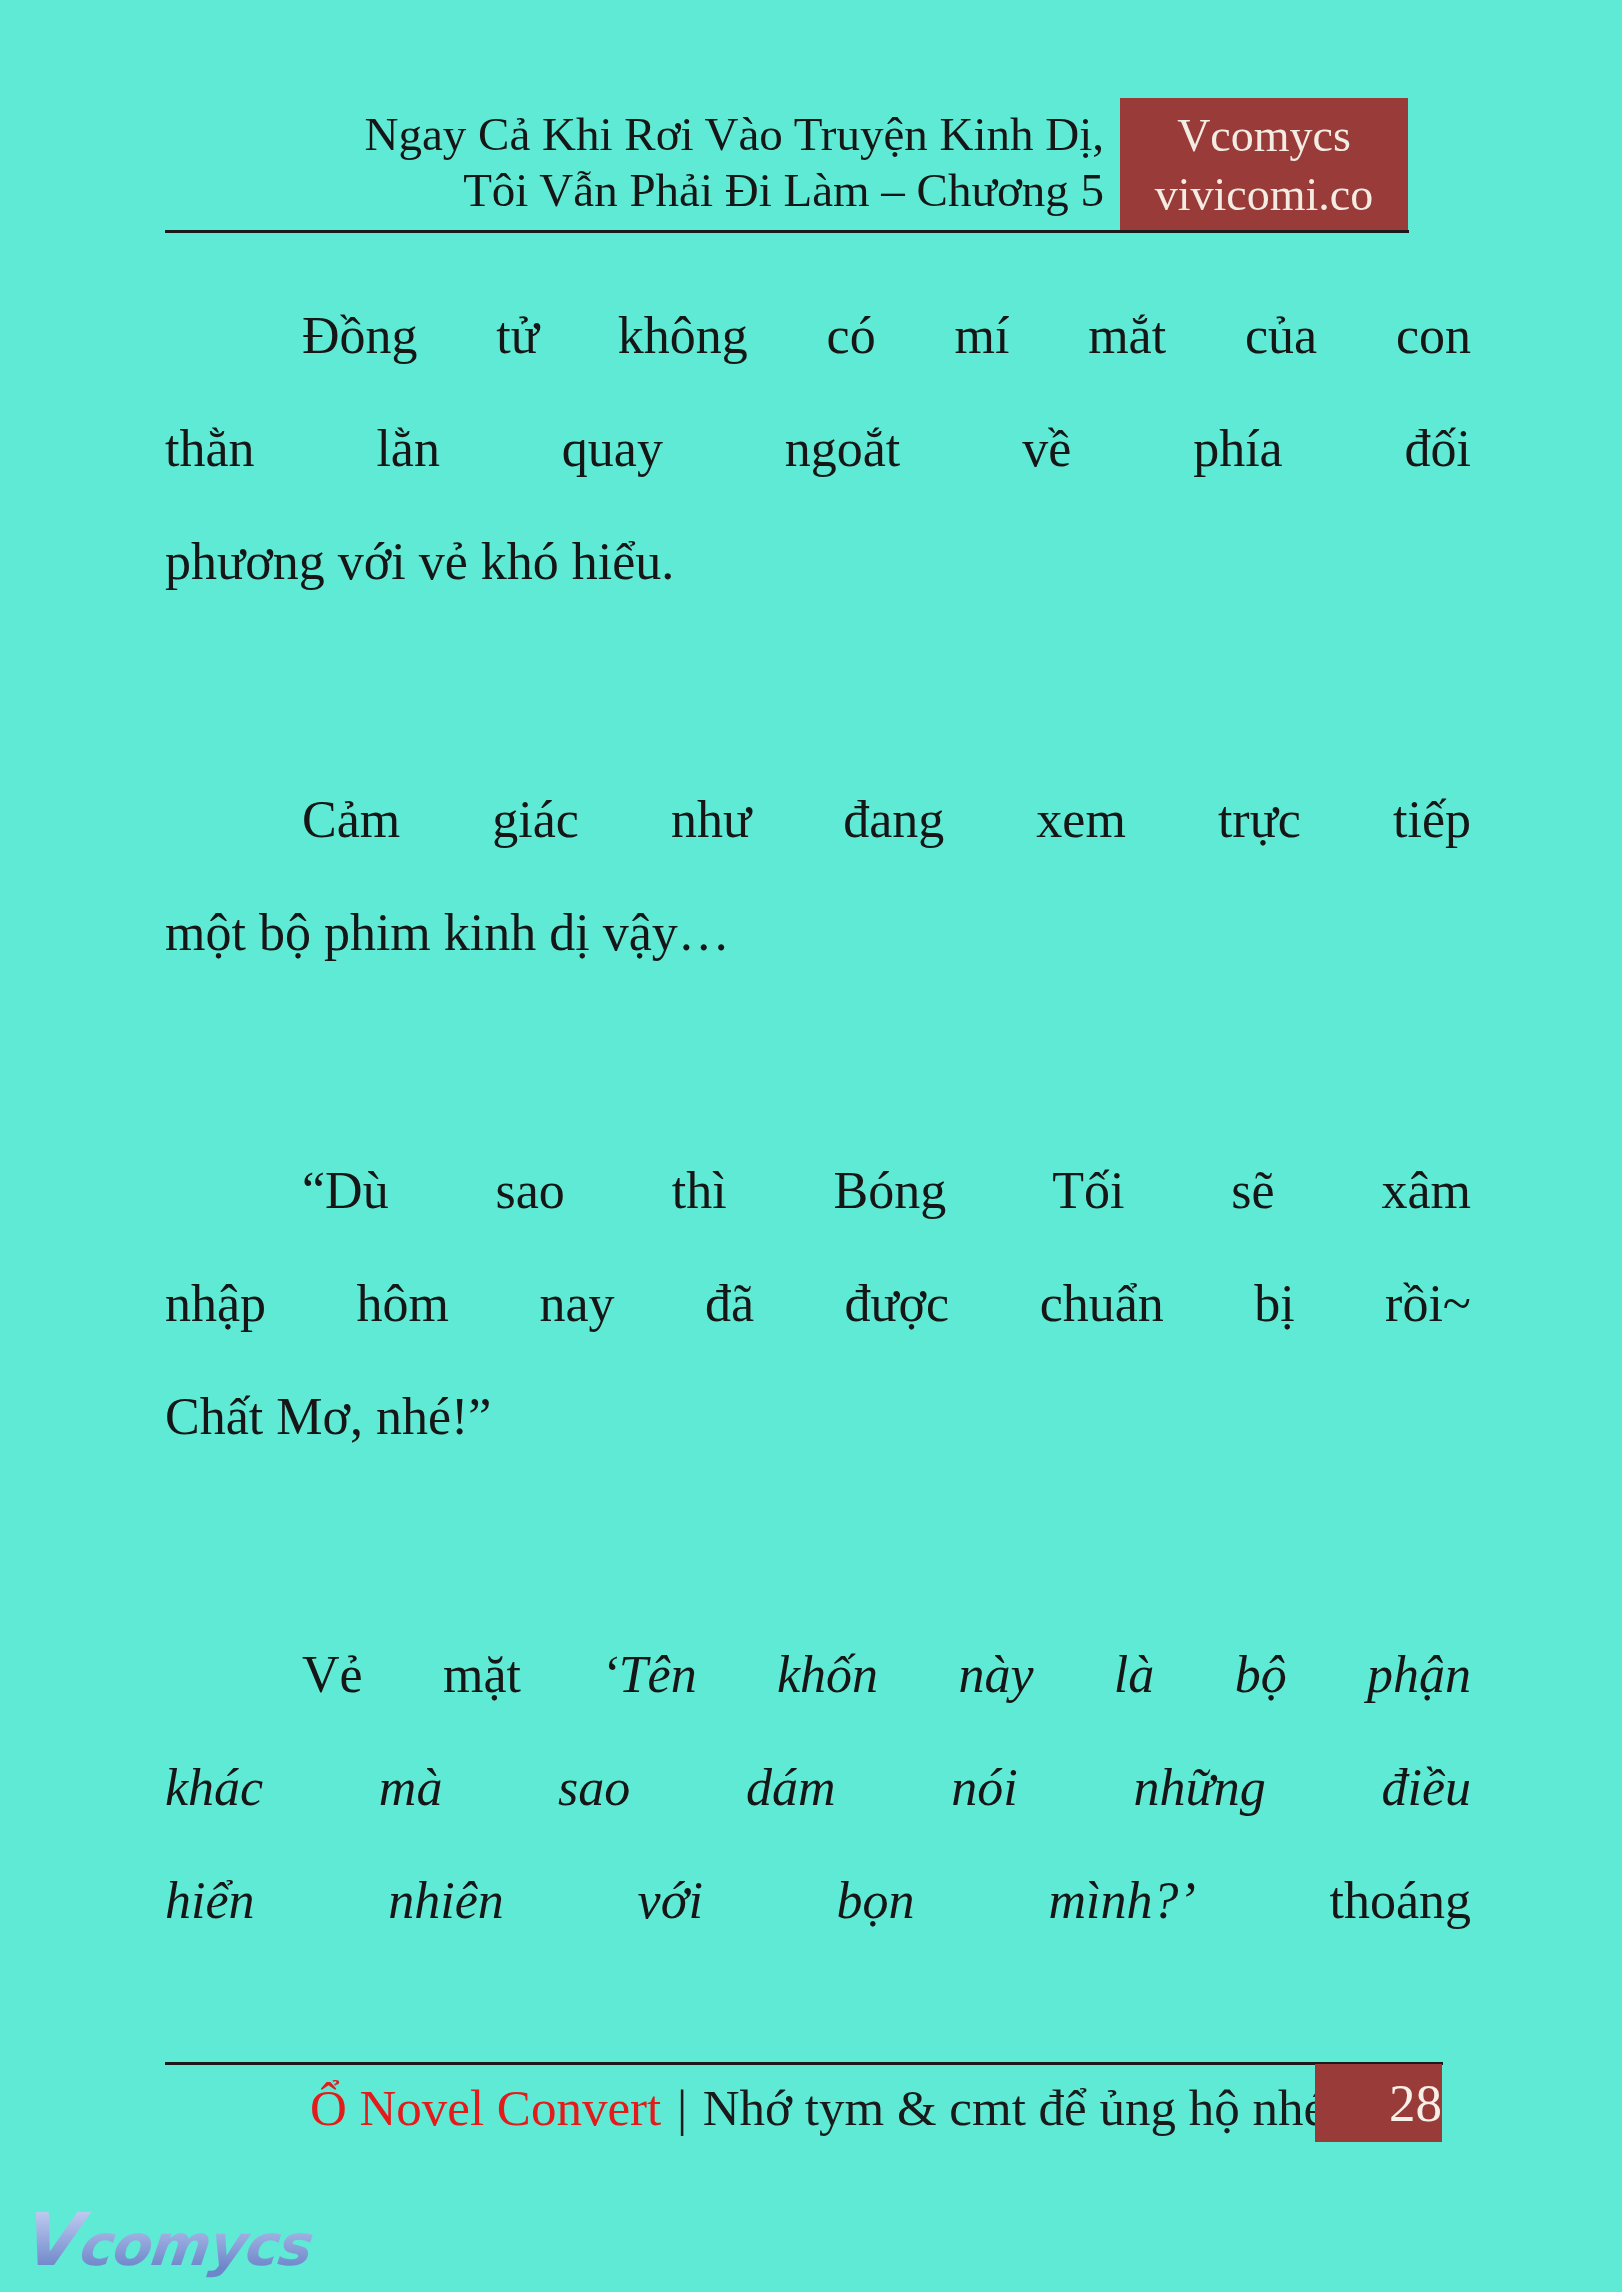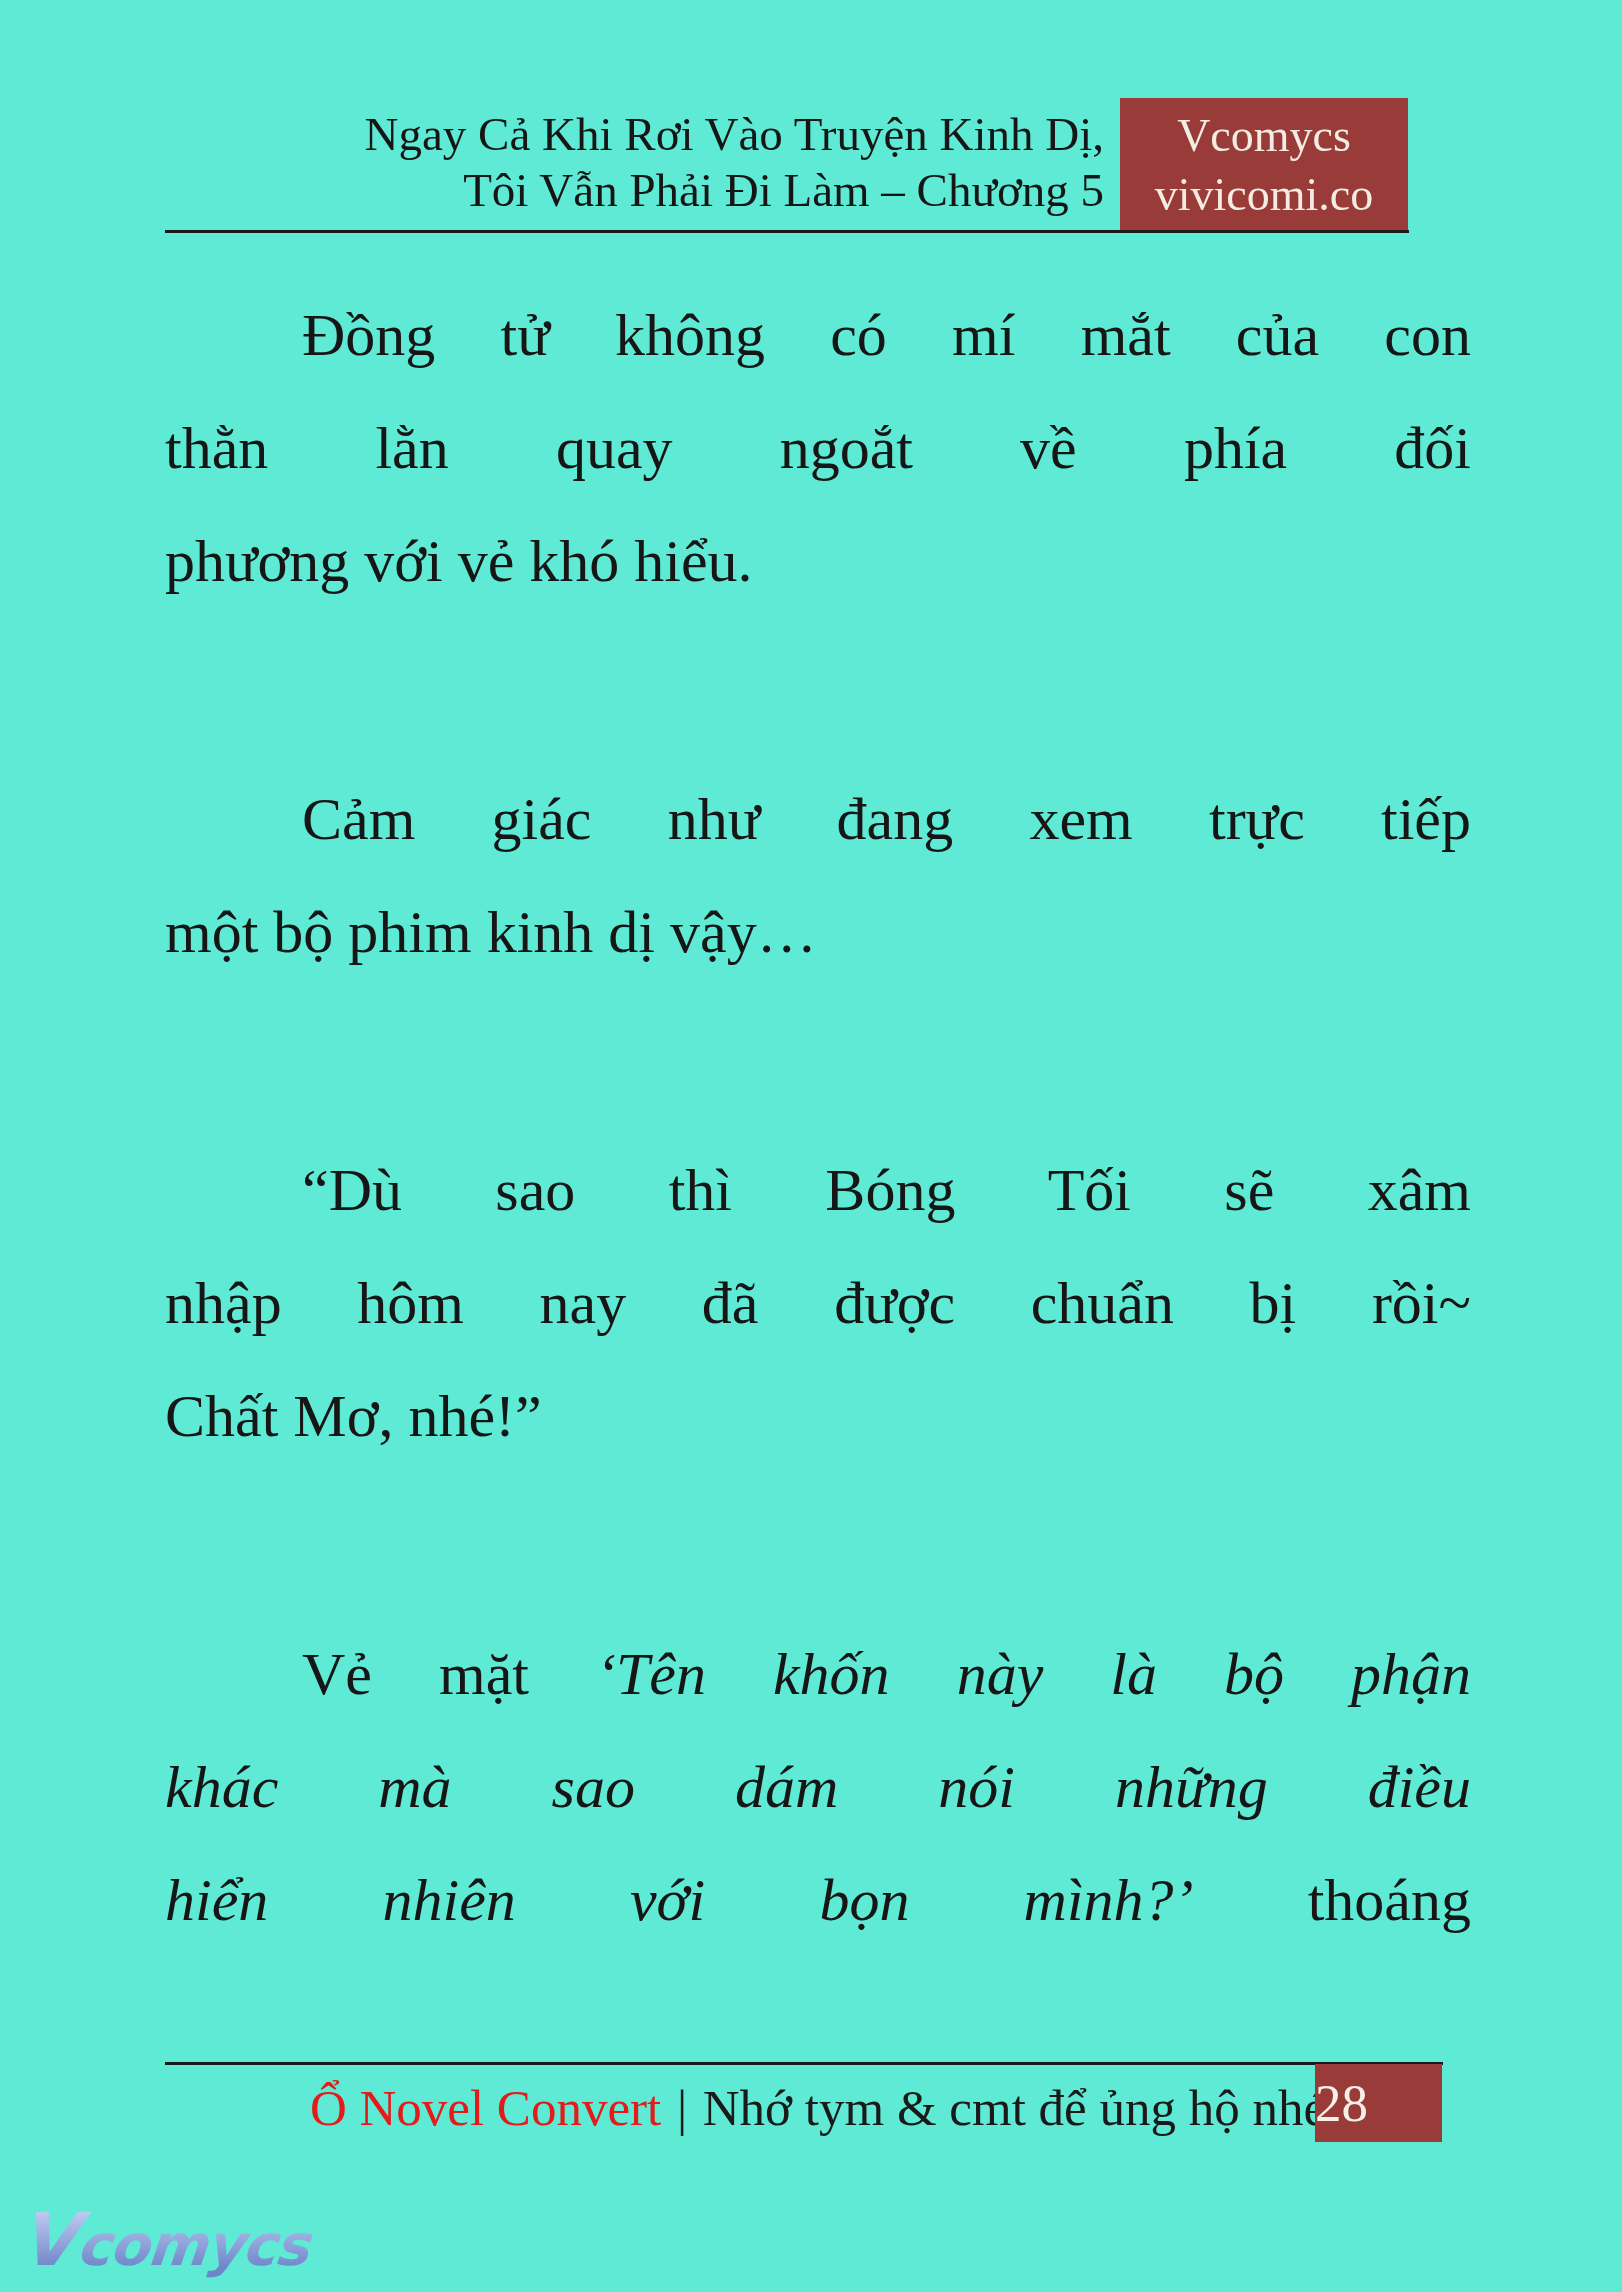--- a/index.html
+++ b/index.html
@@ -36,21 +36,21 @@
     font-size:46px;line-height:59px;
     padding-top:7.8px;
   }
   .header-rule{
     position:absolute;left:165px;top:230px;
     width:1244px;height:2.9px;background:#1a1a1a;
   }
   
   .page-body{
     position:absolute;left:165px;top:279px;width:1306px;
-    font-size:60px;
+    font-size:52px;
   }
   .para{margin-bottom:145px;}
   .line{
     height:113px;line-height:113px;
     text-align:left;
   }
   .line.jl{text-align:justify;text-align-last:justify;}
   .line.first{text-indent:137px;}
   .it{font-style:italic;}
   
@@ -63,21 +63,21 @@
     line-height:76px;text-align:center;font-size:51px;
     white-space:nowrap;
   }
   .credit{font-weight:400;color:var(--credit-red);}
   .sep{font-weight:400;color:#1a1a1a;margin:0 15.7px;}
   .note{color:#1a1a1a;}
   .page-number-box{
     position:absolute;left:1315px;top:2064px;
     width:127px;height:78px;
     background:var(--brand-bg);
-    color:#f6f0e8;text-align:left;
+    color:#f6f0e8;text-align:right;
     font-size:53px;line-height:78px;
   }
   
   .watermark{
     position:absolute;left:25.5px;top:2205px;
     font-family:"DejaVu Sans","Liberation Sans",sans-serif;
     font-weight:bold;font-style:italic;
     font-size:57px;line-height:69px;
     letter-spacing:-1px;
     transform:skewX(-8deg);

